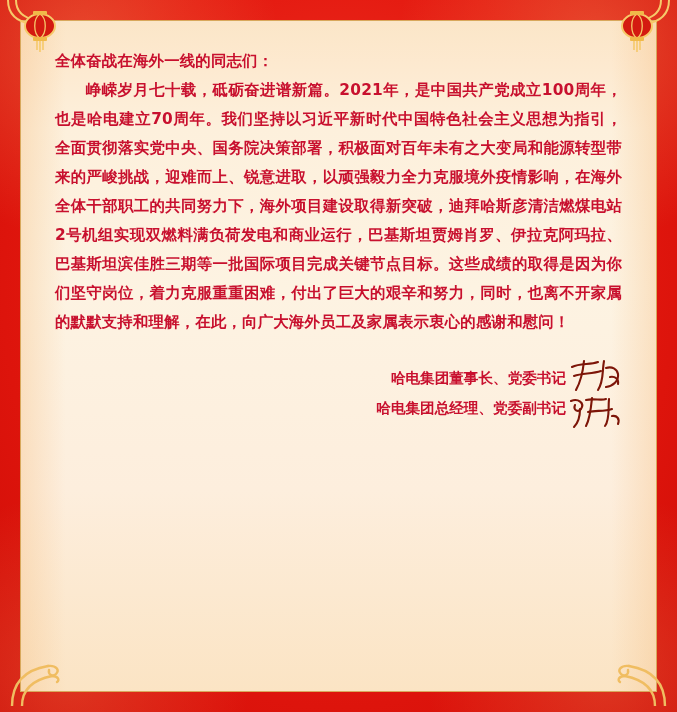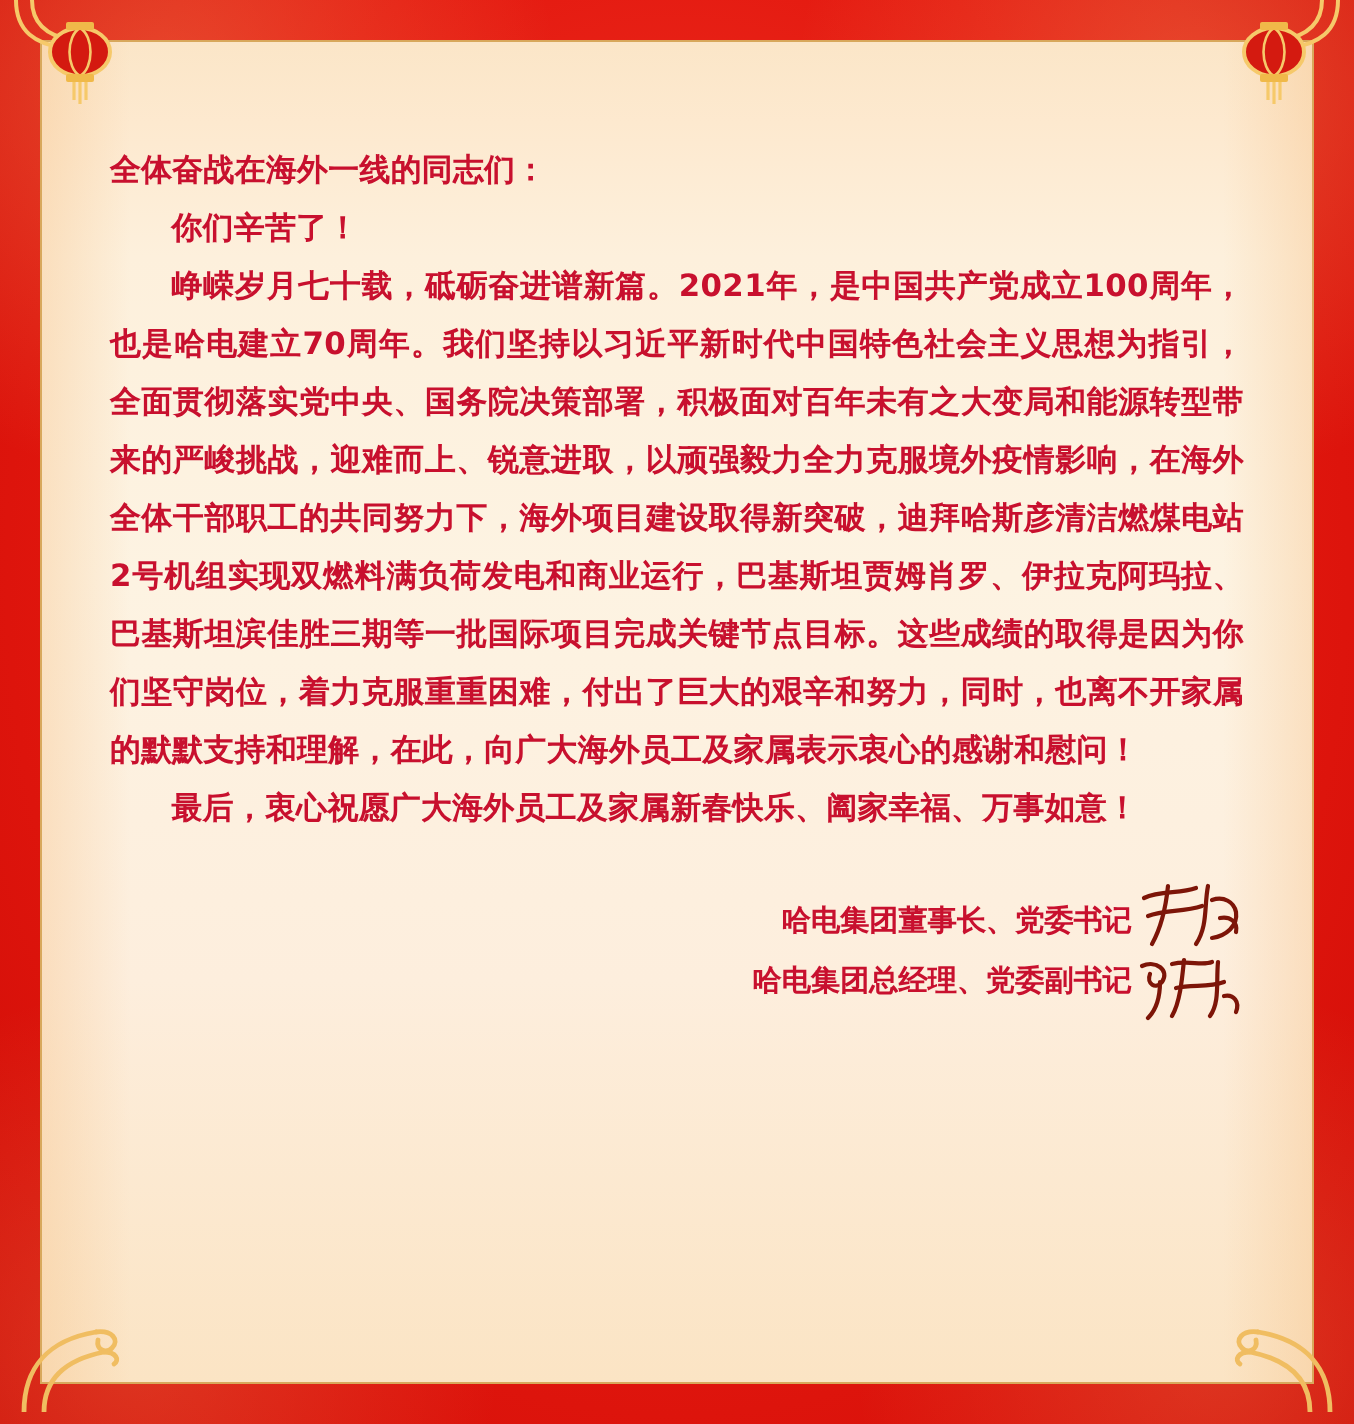--- a/index.html
+++ b/index.html
@@ -95,21 +95,21 @@
     letter-spacing: 0.2px;
     font-weight: 700;
     text-align: justify;
     text-justify: inter-ideograph;
   }
 
   .p {
     margin: 0 0 0 0;
     text-indent: 2em;
   }
-  .p.no-indent { text-indent: 0; margin-top: 24px; }
+  .p.no-indent { text-indent: 0; }
 
   
   .sign-block {
     position: relative;
     z-index: 1;
     margin-top: 26px;
     color: #c8102e;
     font-family: "DejaVu Sans", "Liberation Sans", sans-serif;
     font-weight: 700;
     font-size: 14.6px;
@@ -196,27 +196,25 @@
         <path d="M44 22 C 50 22, 52 26, 49 28"></path>
       </g>
     </svg>
   </div>
 
   <div class="letter">
     <div class="body-text">
 
       <p class="p no-indent">全体奋战在海外一线的同志们：</p>
 
-      <p class="p">你们辛苦了！</p>
 
 
       <p class="p">峥嵘岁月七十载，砥砺奋进谱新篇。2021年，是中国共产党成立100周年，也是哈电建立70周年。我们坚持以习近平新时代中国特色社会主义思想为指引，全面贯彻落实党中央、国务院决策部署，积极面对百年未有之大变局和能源转型带来的严峻挑战，迎难而上、锐意进取，以顽强毅力全力克服境外疫情影响，在海外全体干部职工的共同努力下，海外项目建设取得新突破，迪拜哈斯彦清洁燃煤电站2号机组实现双燃料满负荷发电和商业运行，巴基斯坦贾姆肖罗、伊拉克阿玛拉、巴基斯坦滨佳胜三期等一批国际项目完成关键节点目标。这些成绩的取得是因为你们坚守岗位，着力克服重重困难，付出了巨大的艰辛和努力，同时，也离不开家属的默默支持和理解，在此，向广大海外员工及家属表示衷心的感谢和慰问！</p>
 
 
-      <p class="p">最后，衷心祝愿广大海外员工及家属新春快乐、阖家幸福、万事如意！</p>
     </div>
 
     <div class="sign-block">
 
       <div class="sign-row">
         <span class="label">哈电集团董事长、党委书记</span>
         <svg class="hand" viewBox="0 0 54 34">
           <g fill="none" stroke="#7d1508" stroke-width="2.1" stroke-linecap="round">
             <path d="M4 8 C 12 4, 22 6, 30 3"></path>
             <path d="M16 2 C 15 12, 13 22, 8 31"></path>

